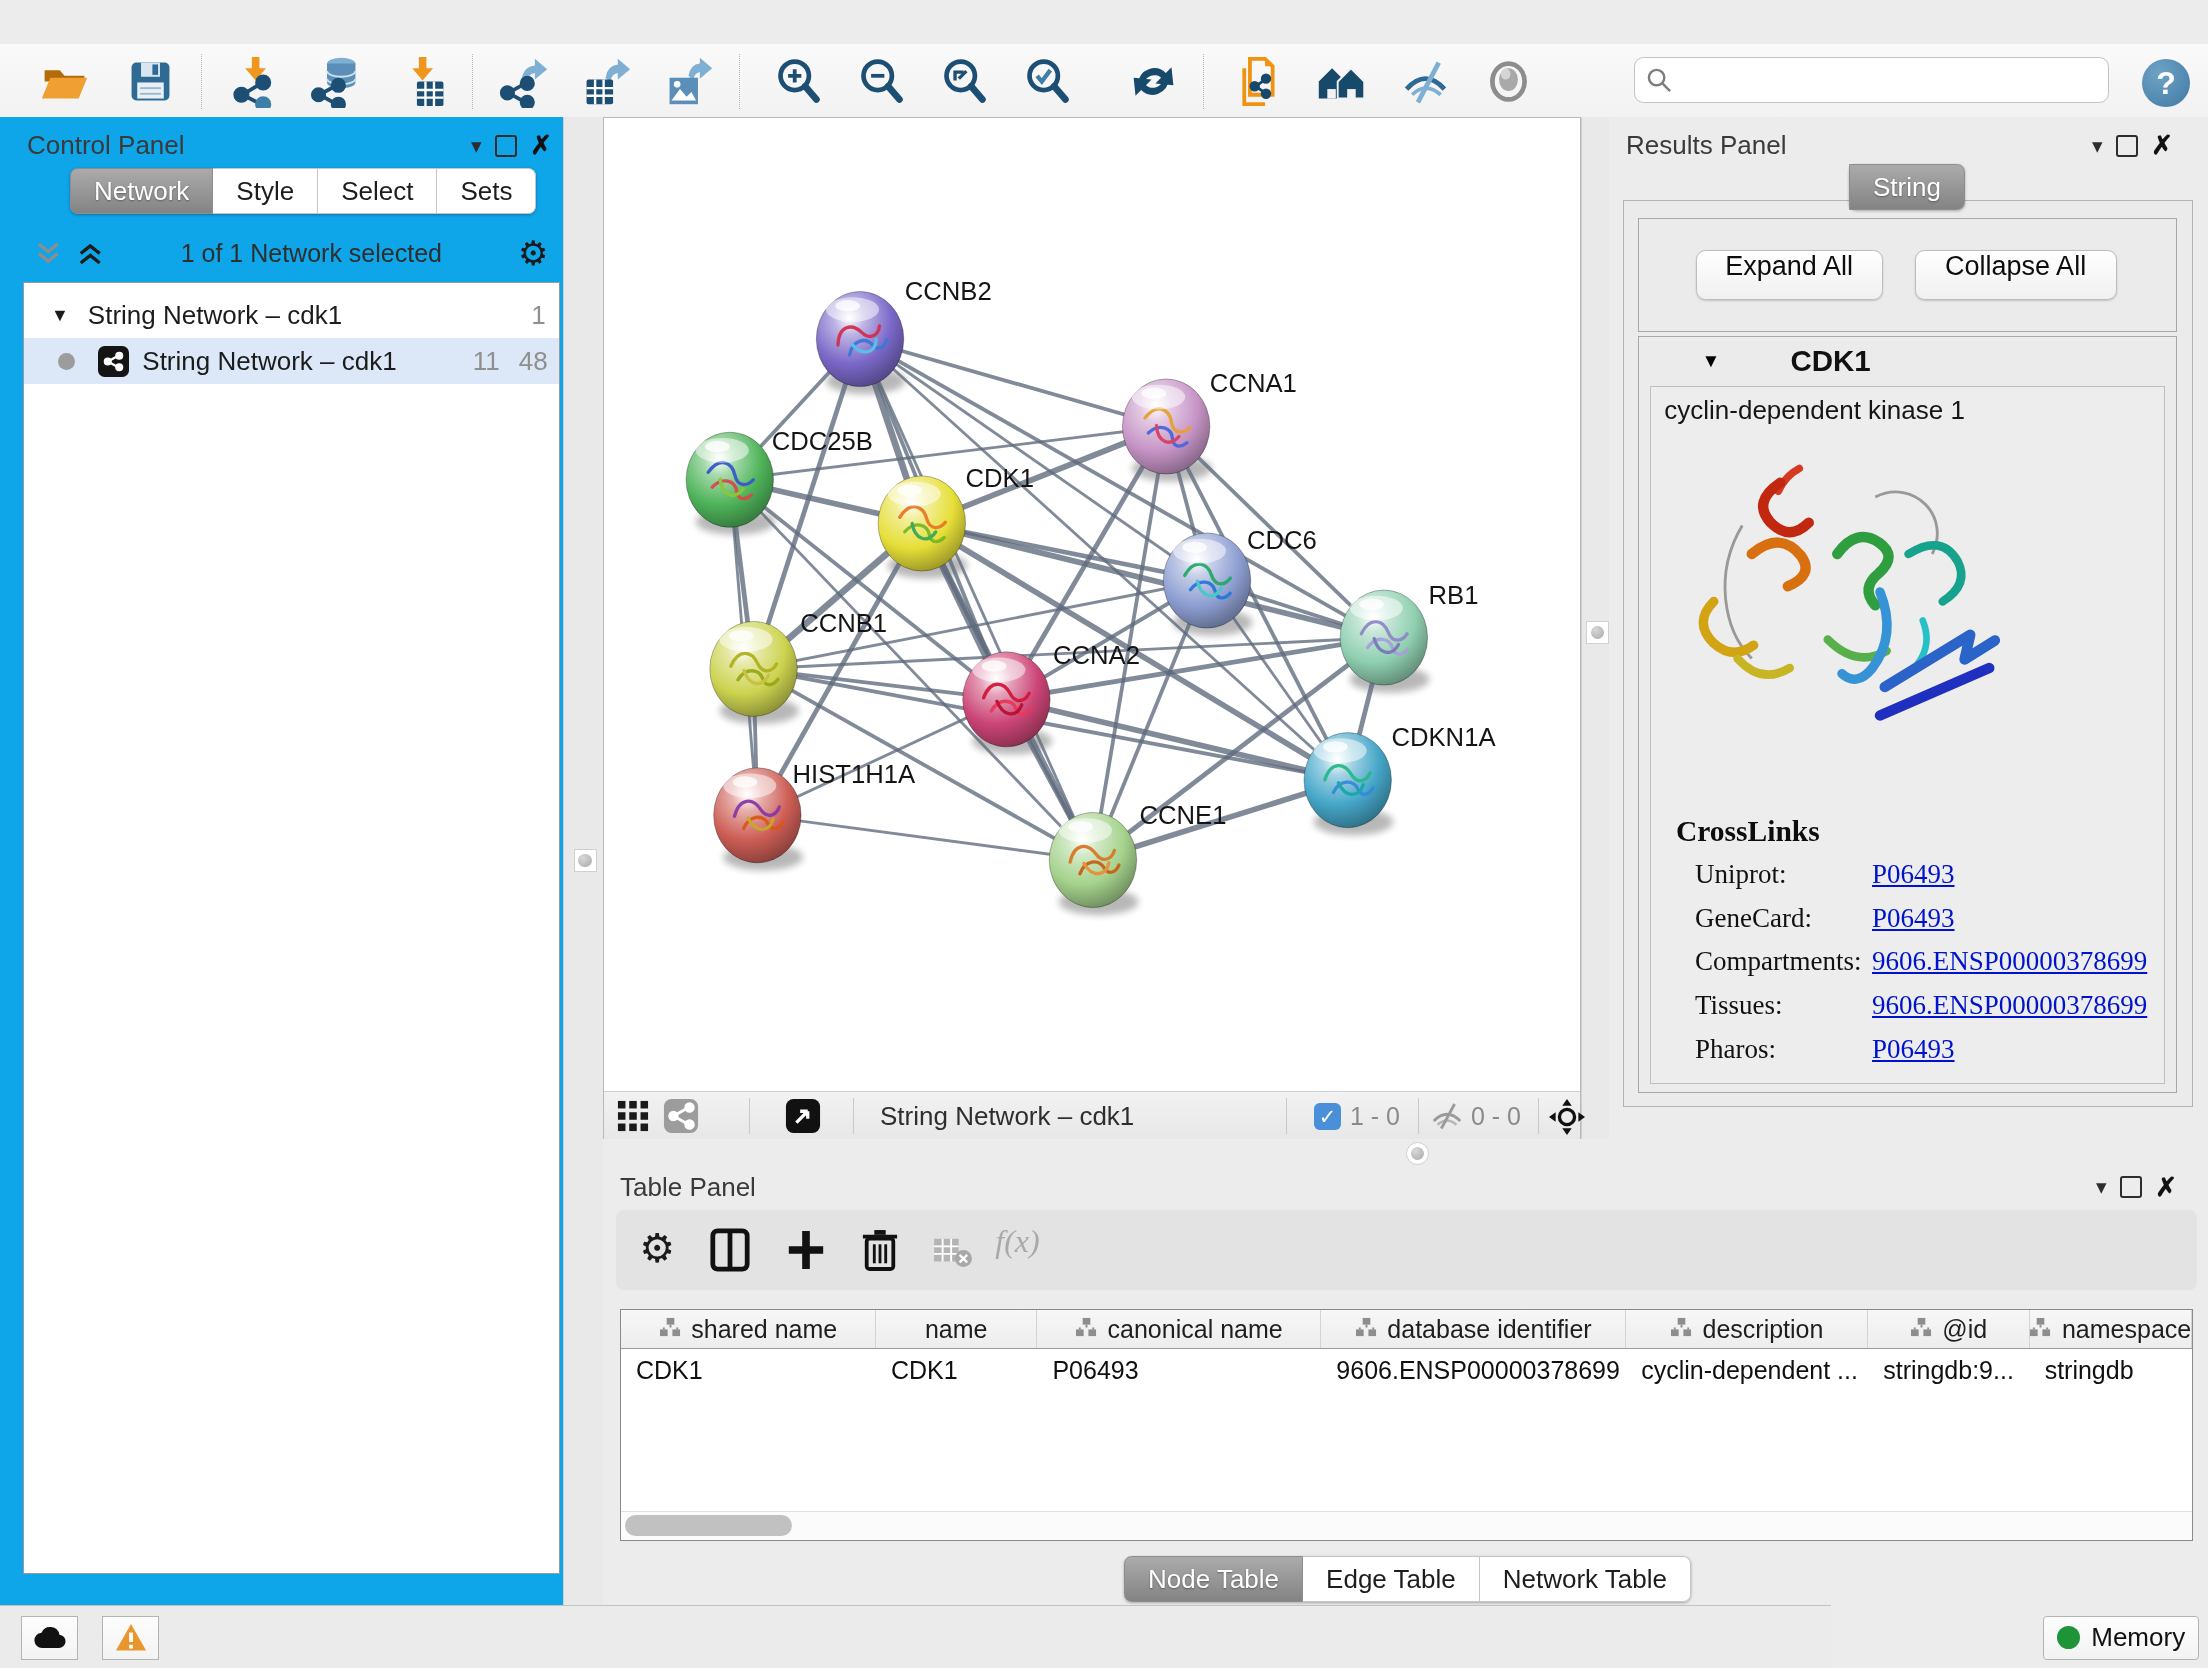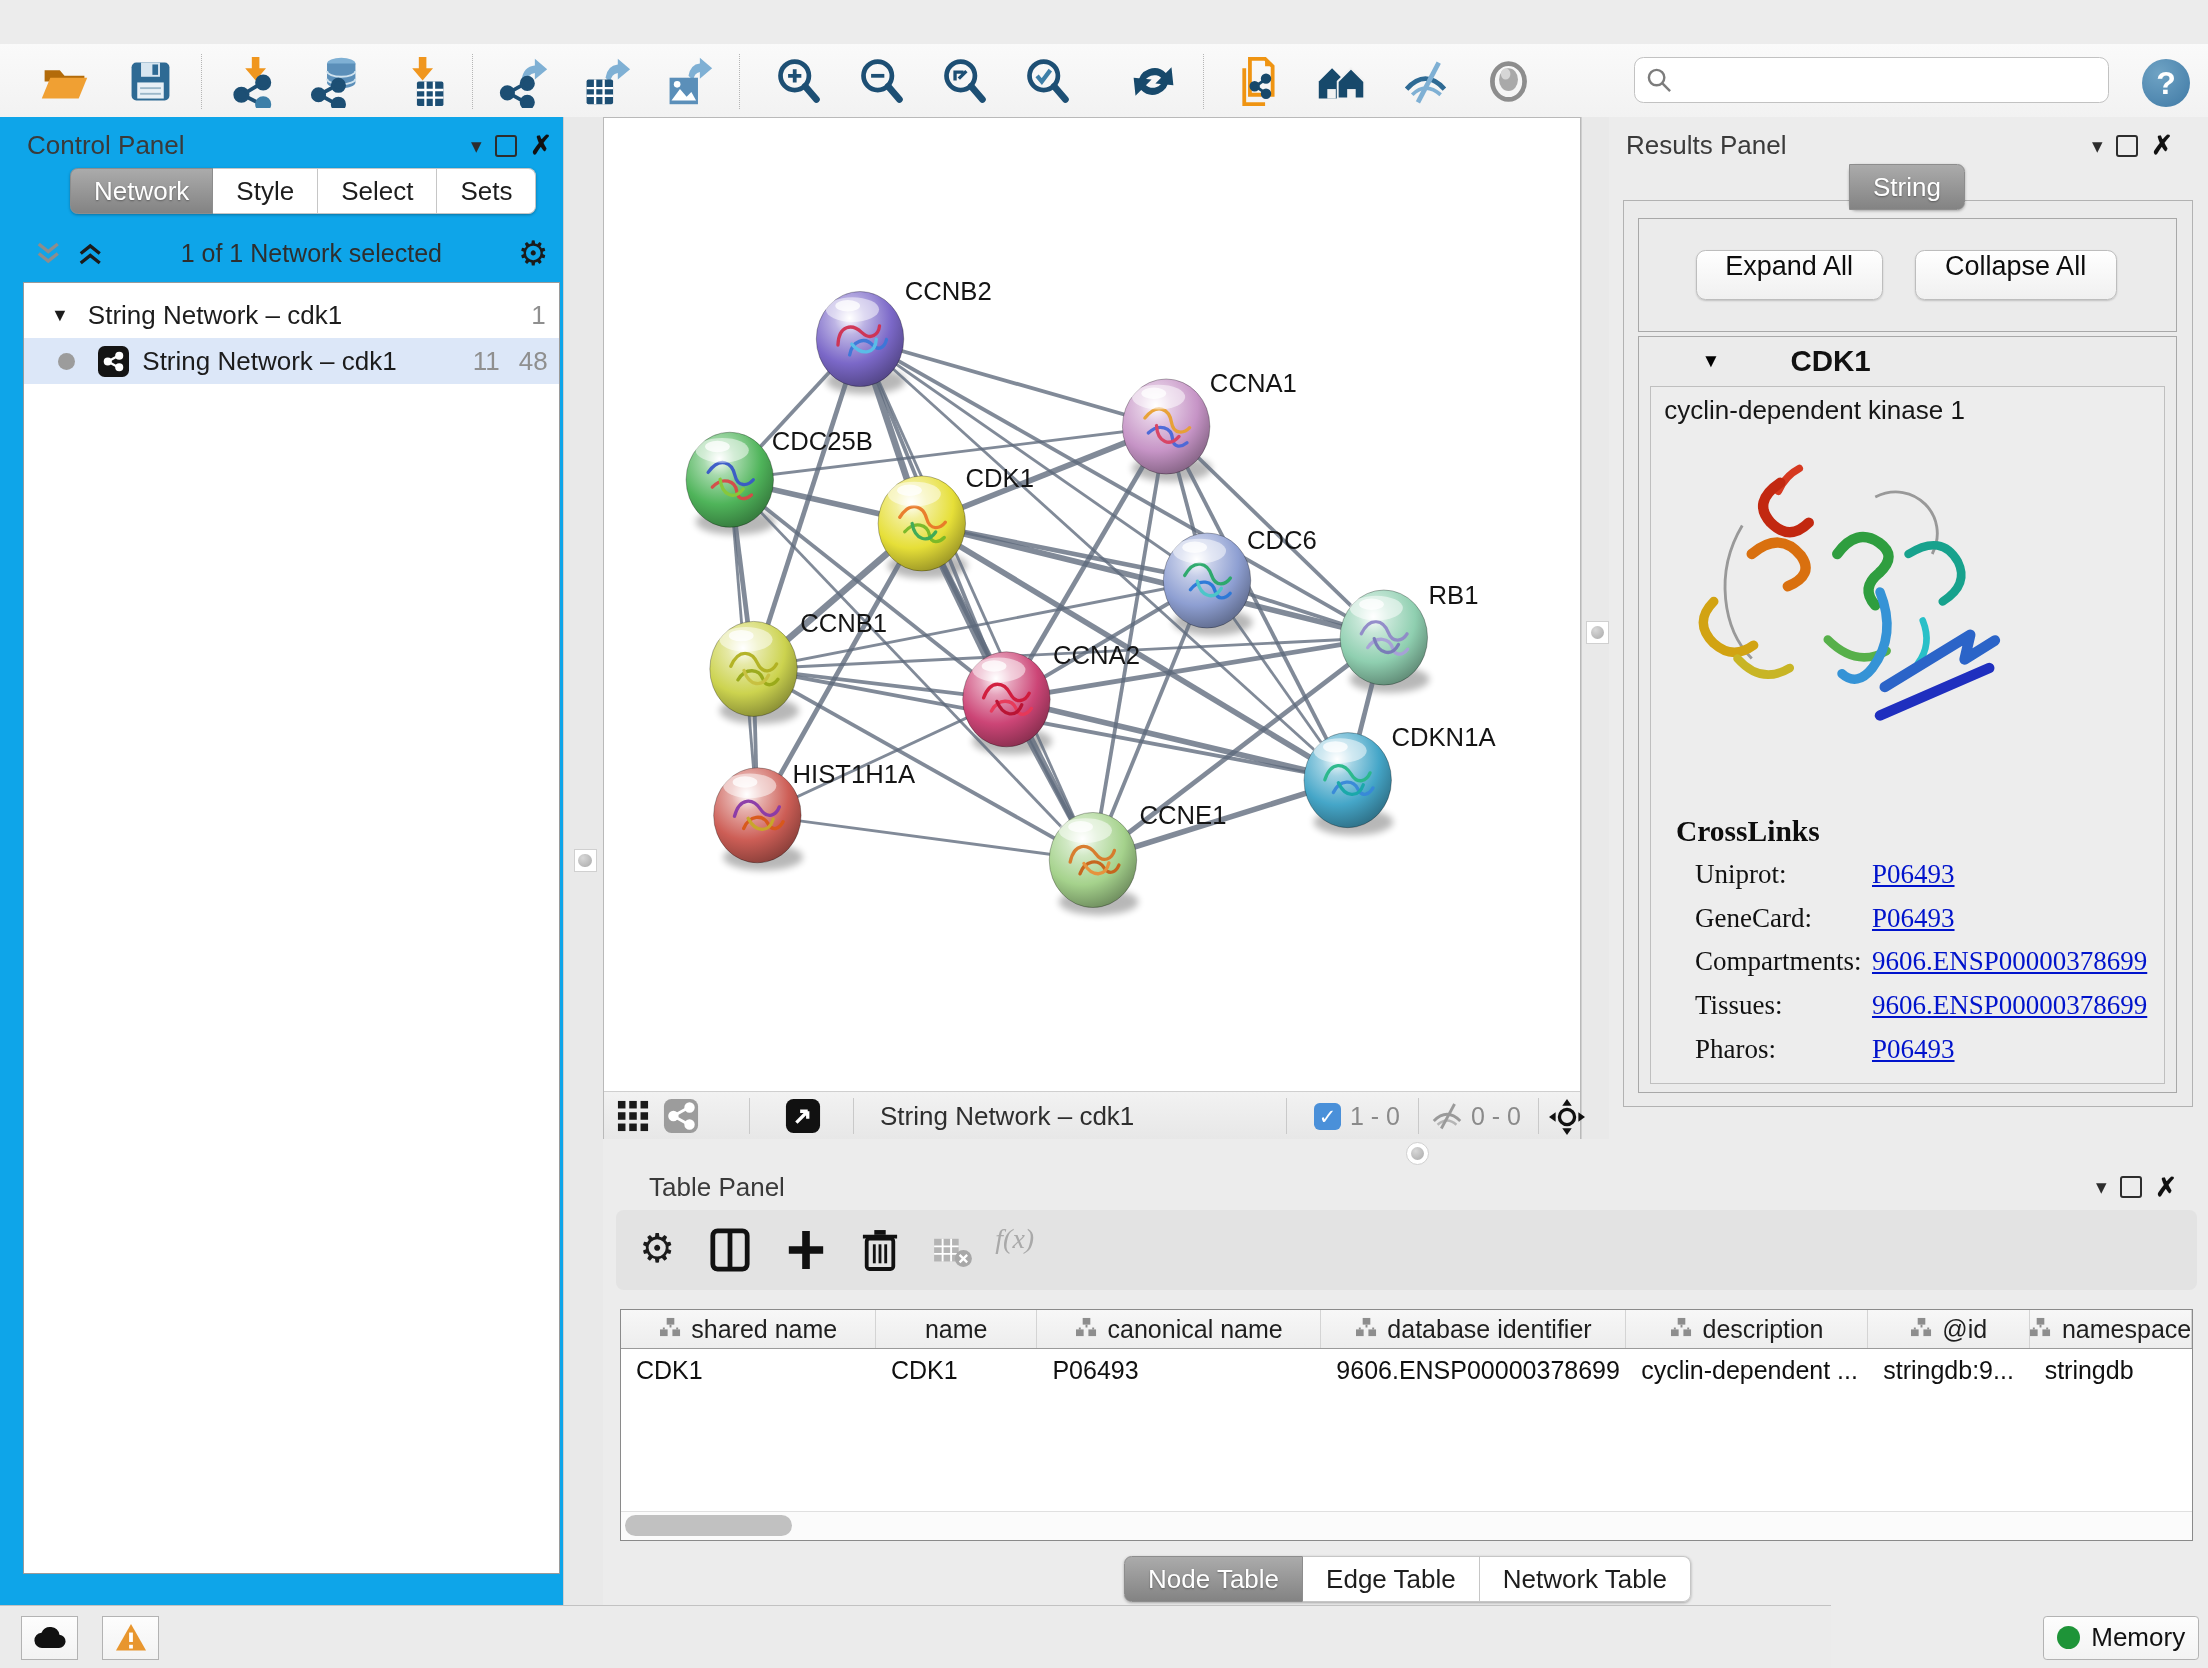--- a/index.html
+++ b/index.html
@@ -60,21 +60,21 @@
   #rp-gene-name{font-size:29.5px;font-weight:bold;color:#111;}
   #rp-inner{position:absolute;left:11.4px;top:49px;width:513px;height:696px;background:#ededed;border:1px solid #bfbfbf;}
   #rp-desc{position:absolute;left:13.3px;top:7.6px;font-size:26px;color:#161616;}
   #crosslinks-title{position:absolute;left:25px;top:428px;font-family:"Liberation Serif",serif;font-size:29.5px;font-weight:bold;color:#0d0d0d;}
   .xl-row{position:absolute;left:44px;width:457px;height:44px;font-family:"Liberation Serif",serif;font-size:27px;color:#111;}
   .xl-val{position:absolute;left:177px;top:0;color:#0013cc;text-decoration:underline;}
   
   #table-panel{left:603px;top:1166px;width:1605px;height:439px;background:#ececec;}
   #tp-toolbar{position:absolute;left:13.3px;top:44px;width:1581px;height:80px;background:#e3e3e3;border-radius:7.6px;}
   .tp-icon{position:absolute;top:17px;}
-  #fx-label{font-family:"Liberation Serif",serif;font-style:italic;font-size:28px;color:#a9a9a9;}
+  #fx-label{font-family:"Liberation Serif",serif;font-style:italic;font-size:32px;color:#a9a9a9;}
   #data-table{position:absolute;left:17px;top:135px;width:1573px;height:232px;background:#fff;border:1.9px solid #8a8a8a;box-sizing:border-box;margin-top:8px;}
   #dt-header{display:flex;height:38px;background:linear-gradient(#f7f7f7,#ededed);border-bottom:1.9px solid #9a9a9a;}
   .th{display:flex;align-items:center;justify-content:center;gap:9.5px;font-size:25px;color:#1e1e1e;border-right:1px solid #d4d4d4;box-sizing:border-box;overflow:hidden;white-space:nowrap;}
   #dt-row{display:flex;height:42px;background:#fff;}
   .td{font-size:25px;color:#101010;padding-left:15px;display:flex;align-items:center;box-sizing:border-box;overflow:hidden;white-space:nowrap;}
   #dt-hscroll{position:absolute;left:0;bottom:0;width:100%;height:28.5px;background:#fbfbfb;border-top:1px solid #e0e0e0;}
   #dt-thumb{position:absolute;left:3.8px;top:3.8px;width:167px;height:21px;background:#c1c1c1;border-radius:10.5px;}
   #tp-tabs{position:absolute;left:521px;top:390px;}
   
   #statusbar{left:0;top:1605px;width:1831px;height:63px;background:#ebebeb;border-top:1.9px solid #c2c2c2;}
@@ -672,21 +672,21 @@
               <div class="xl-row" style="top: 559px;"><span>Compartments:</span><span class="xl-val">9606.ENSP00000378699</span></div>
               <div class="xl-row" style="top: 603px;"><span>Tissues:</span><span class="xl-val">9606.ENSP00000378699</span></div>
               <div class="xl-row" style="top: 647px;"><span>Pharos:</span><span class="xl-val">P06493</span></div>
             </div>
         </div>
       </div>
     </div>
   </div>
 
   <div id="table-panel" class="abs">
-    <div style="position:absolute;left:17px;top:5.7px;margin-left:29px;" class="panel-title">Table Panel</div>
+    <div style="position:absolute;left:17px;top:5.7px;" class="panel-title">Table Panel</div>
     <div class="win-ctrl" style="position:absolute;left:1493px;top:5.7px;">
       <span class="wc-caret">▾</span>
       <span class="wc-float"></span>
       <span class="wc-close">✗</span>
     </div>
     <div id="tp-toolbar">
       <span class="tp-icon gear" style="left:23px;top:21px;font-size:40px;position:absolute;">⚙</span>
       <svg class="tp-icon" style="left:93px;position:absolute;" width="42" height="46" viewBox="0 0 44 48">
         <rect x="4" y="4" width="36" height="40" rx="5" fill="none" stroke="#111" stroke-width="5"></rect>
         <line x1="22" y1="4" x2="22" y2="44" stroke="#111" stroke-width="5"></line>

